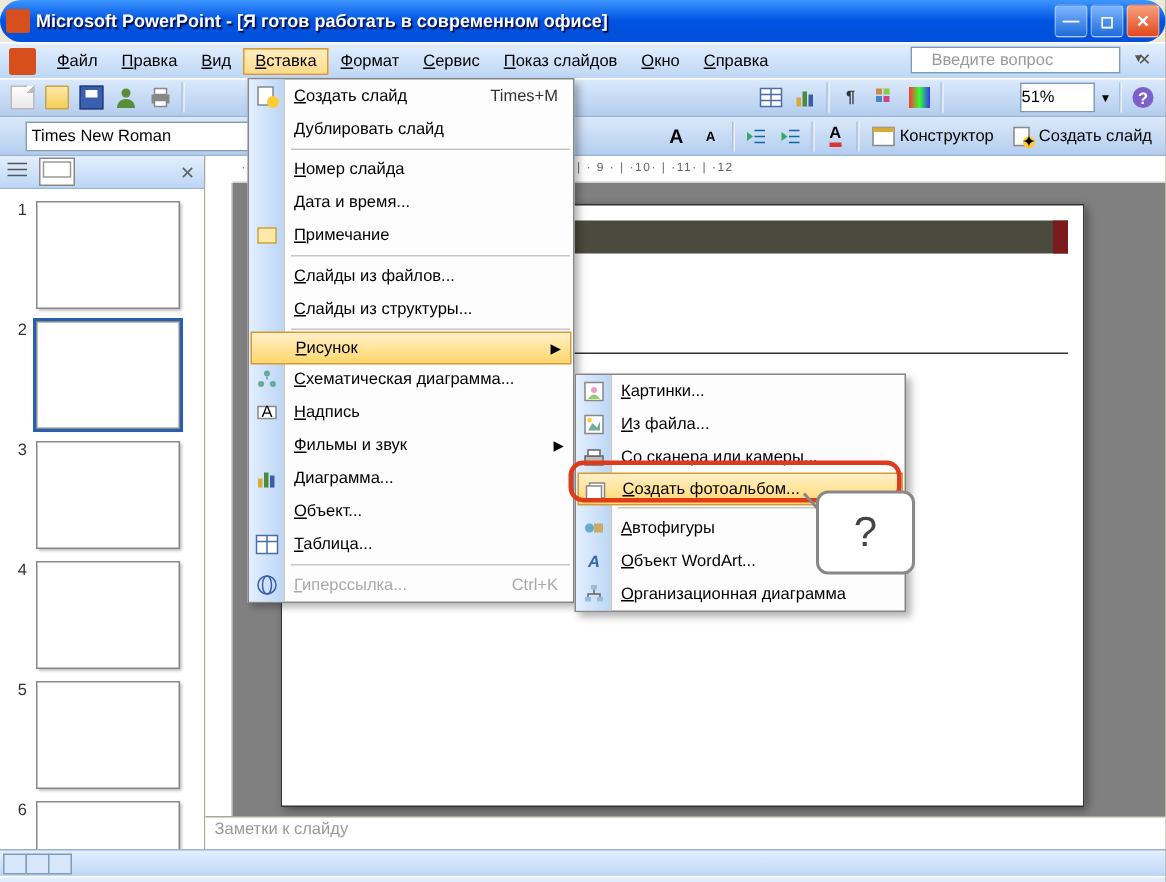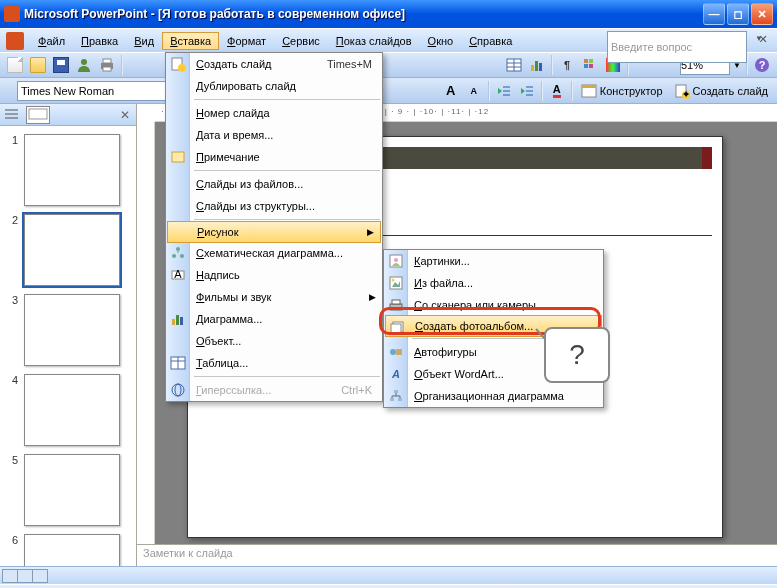--- a/index.html
+++ b/index.html
@@ -1,30 +1,30 @@
 <!DOCTYPE html>
 <html><head>
 <meta charset="utf-8">
 <style>
 * { box-sizing: border-box; margin: 0; padding: 0; font-family: Tahoma, sans-serif; font-size: 11px; }
 body { width: 777px; height: 588px; background: #ece9d8; overflow: hidden; position: relative; }
 
-.titlebar { height: 28px; background: linear-gradient(#3d95ff,#0053e1,#0050da); display: flex; align-items: center; padding: 0 4px; color: #fff; }
+.titlebar { height: 28px; background: linear-gradient(#3d95ff,#0053e1,#0050da); display: flex; align-items: center; padding: 0 4px; color: #fff; border-radius: 14px; }
 .titlebar .icon { width: 16px; height: 16px; background: #d64f1d; margin-right: 4px; border-radius: 2px; }
 .titlebar .title { font-weight: bold; flex: 1; font-size: 12px; text-shadow: 1px 1px 1px #003; }
 .winbtn { width: 22px; height: 22px; margin-left: 2px; border-radius: 3px; display: flex; align-items: center; justify-content: center; color: #fff; font-weight: bold; border: 1px solid #fff5; }
 .winbtn.min, .winbtn.max { background: linear-gradient(#7eb6ff,#1e6cd8); }
 .winbtn.close { background: linear-gradient(#f7a07a,#e2481f); }
 
 .menubar { height: 24px; background: linear-gradient(#e3efff,#bdd6f5); display: flex; align-items: center; padding-left: 30px; border-top: 1px solid #fff; position: relative; }
 .menubar .appicon { position: absolute; left: 6px; top: 3px; width: 18px; height: 18px; background: #d64f1d; border-radius: 2px; }
 .menuitem { padding: 3px 8px; cursor: default; }
 .menuitem u { text-decoration: underline; }
 .menuitem.active { background: linear-gradient(#ffeec2,#ffdb8a); border: 1px solid #d69a36; padding: 2px 7px; }
-.help-search { position: absolute; right: 30px; top: 2px; width: 140px; height: 32px; background: #fff; border: 1px solid #7f9db9; color: #999; padding: 1px 3px; }
+.help-search { position: absolute; right: 30px; top: 2px; width: 140px; height: 18px; background: #fff; border: 1px solid #7f9db9; color: #999; padding: 1px 13px; }
 .help-x { position: absolute; right: 6px; top: 4px; width: 16px; height: 15px; color: #555; text-align: center; }
 
 .toolbar { height: 26px; background: linear-gradient(#dbe9fb,#b4cdef); border-top: 1px solid #fff; border-bottom: 1px solid #96b4da; display: flex; align-items: center; padding: 0 4px; gap: 1px; }
 .tbtn { width: 22px; height: 22px; border: 1px solid transparent; border-radius: 3px; display: flex; align-items: center; justify-content: center; }
 .tbtn svg, .tbtn .g { width: 16px; height: 16px; }
 .sep { width: 2px; height: 20px; background: linear-gradient(90deg,#96b4da,#fff); margin: 0 2px; }
 .zoom { width: 50px; height: 20px; background: #fff; border: 1px solid #7f9db9; padding: 1px 0; margin-left: 48px; }
 
 .toolbar2 { height: 26px; background: linear-gradient(#dbe9fb,#b4cdef); border-bottom: 1px solid #96b4da; display: flex; align-items: center; padding: 0 4px; gap: 1px; }
 .font-sel { width: 152px; height: 20px; background: #fff; border: 1px solid #7f9db9; padding: 1px 3px; margin-left: 6px; }
@@ -275,21 +275,21 @@
     <div class="main-body">
       <div class="ruler-v"></div>
       <div class="slide-canvas">
         <div class="slide">
           <div class="bar1"></div>
             <div class="bar1b"></div>
           <div class="line"></div>
         </div>
       </div>
     </div>
-    <div class="notes">Заметки к слайда</div>
+    <div class="notes">Заметки к слайду</div>
   </div>
 </div>
 
 <div class="viewbar">
   <div class="vbtn"></div>
   <div class="vbtn"></div>
   <div class="vbtn"></div>
 </div>
 <div class="statusbar">
   

